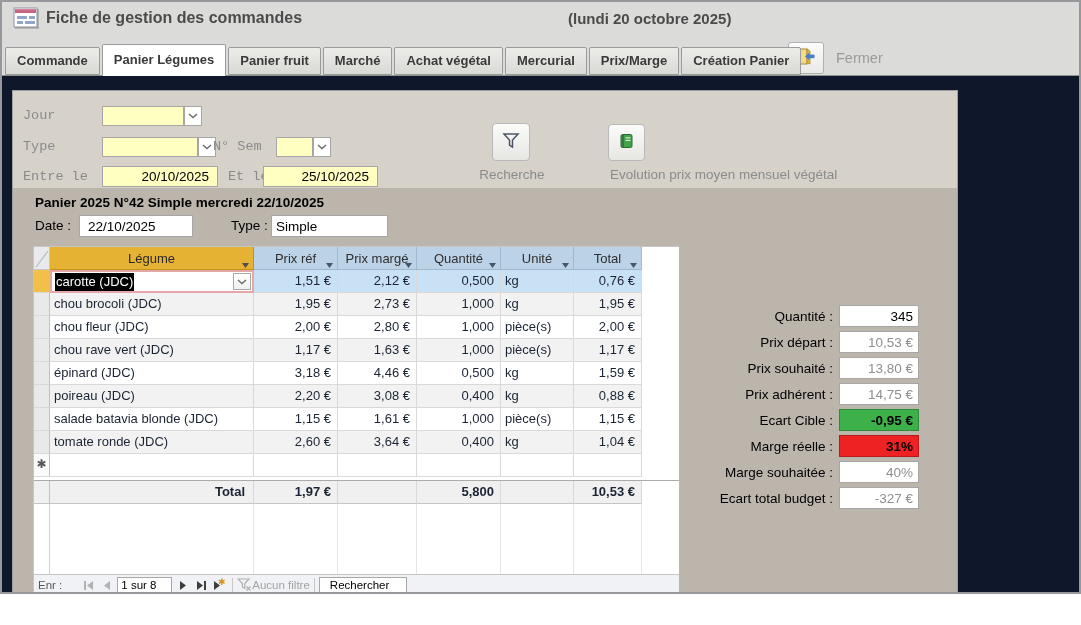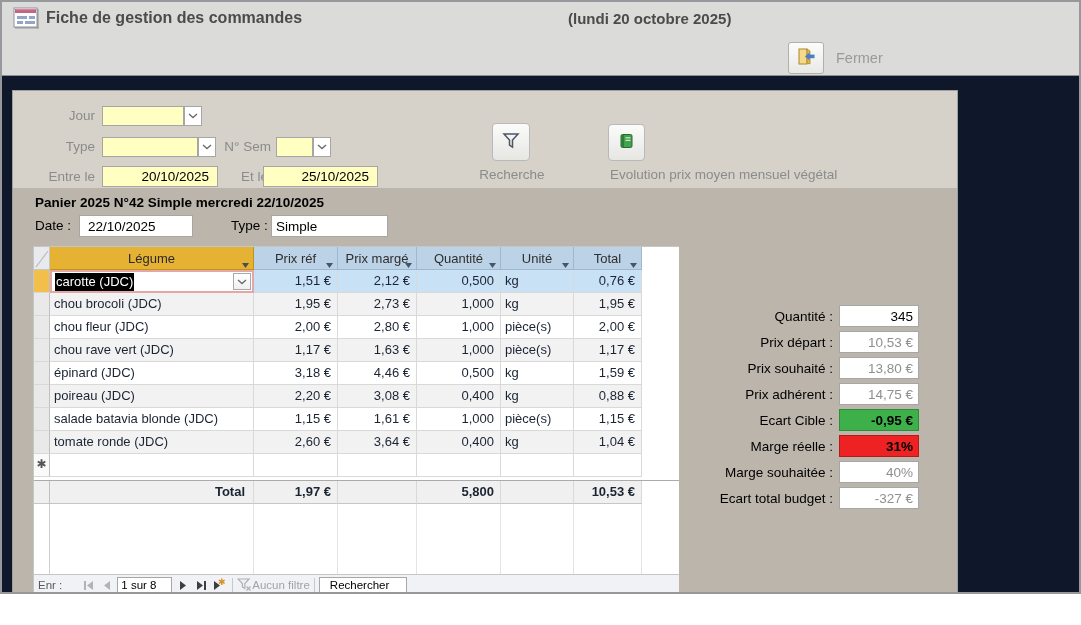--- a/index.html
+++ b/index.html
@@ -25,21 +25,21 @@
   .close-btn { position:absolute; left:786px; top:40px; width:36px; height:32px;
                background:linear-gradient(#fcfcfc,#e9e9e6); border:1px solid #b0b0b0;
                border-radius:3px; display:flex; align-items:center; justify-content:center; }
   .close-label { position:absolute; left:834px; top:48px; font-size:14.5px; color:#9a9a9a; }
 
   
   .formbox { position:absolute; left:10px; top:88px; width:946px; height:510px;
              border:1px solid #9f9f9f; background:#bcb5ac; }
 
   .filter-section { position:absolute; top:0; left:0; right:0; height:97px; background:#d6d2ca; }
-  .flabel { position:absolute; font-size:13.5px; color:#8b8b8b; text-align:right; line-height:20px; white-space:nowrap; }
+  .flabel { position:absolute; font-size:13.5px; color:#8b8b8b; line-height:20px; white-space:nowrap;font-family:Liberation Mono, monospace; }
   .yfield { position:absolute; height:20px; background:#ffffc2; border:1px solid #a6a6a6;
             font-family:"Liberation Sans", sans-serif; font-size:13.5px; color:#000; }
   .yfield.dt { text-align:right; padding-right:8px; }
   .combo-arrow { position:absolute; width:18px; height:20px; background:#fff; border:1px solid #a6a6a6;
                  display:flex; align-items:center; justify-content:center; }
   .tool-btn { position:absolute; width:38px; height:38px; background:linear-gradient(#fbfbfa,#e6e6e3);
               border:1px solid #b9b9b9; border-radius:4px; display:flex; align-items:center; justify-content:center; }
   .tool-label { position:absolute; font-size:13.5px; color:#8b8b8b; white-space:nowrap; }
 
   .main-section { position:absolute; top:97px; bottom:0; left:0; right:0; background:#bcb5ac; }
@@ -131,20 +131,30 @@
         <rect x="4" y="9" width="10" height="3" fill="#92a7c6"></rect>
         <rect x="16" y="9" width="6" height="3" fill="#92a7c6"></rect>
         <rect x="4" y="14" width="6" height="3" fill="#92a7c6"></rect>
         <rect x="12" y="14" width="10" height="3" fill="#92a7c6"></rect>
         <rect x="24" y="2" width="1.6" height="19.5" fill="#9a9a9a"></rect>
         <rect x="2" y="20" width="23.6" height="1.5" fill="#9a9a9a"></rect>
       </svg>
     </span>
     <span class="app-title">Fiche de gestion des commandes</span>
     <span class="app-date">(lundi 20 octobre 2025)</span>
+    <div class="tabs" id="tabs">
+        <div class="tab">Commande</div>
+        <div class="tab active">Panier Légumes</div>
+        <div class="tab">Panier fruit</div>
+        <div class="tab">Marché</div>
+        <div class="tab">Achat végétal</div>
+        <div class="tab">Mercurial</div>
+        <div class="tab">Prix/Marge</div>
+        <div class="tab">Création Panier</div>
+      </div>
   </div>
 
   <div class="close-btn">
     <span>
       <svg width="19" height="17" viewBox="0 0 19 17">
         <rect x="2" y="1" width="8" height="15" fill="#f6d98a" stroke="#a98a2c"></rect>
         <path d="M10 1l3 2v13l-3-1z" fill="#e3b54e" stroke="#a98a2c" stroke-width="0.8"></path>
         <rect x="12" y="6.6" width="5.5" height="3.6" fill="#4a7dc8"></rect>
         <path d="M12.4 4.6v7.6l-4.4-3.8z" fill="#4a7dc8"></path>
       </svg>

